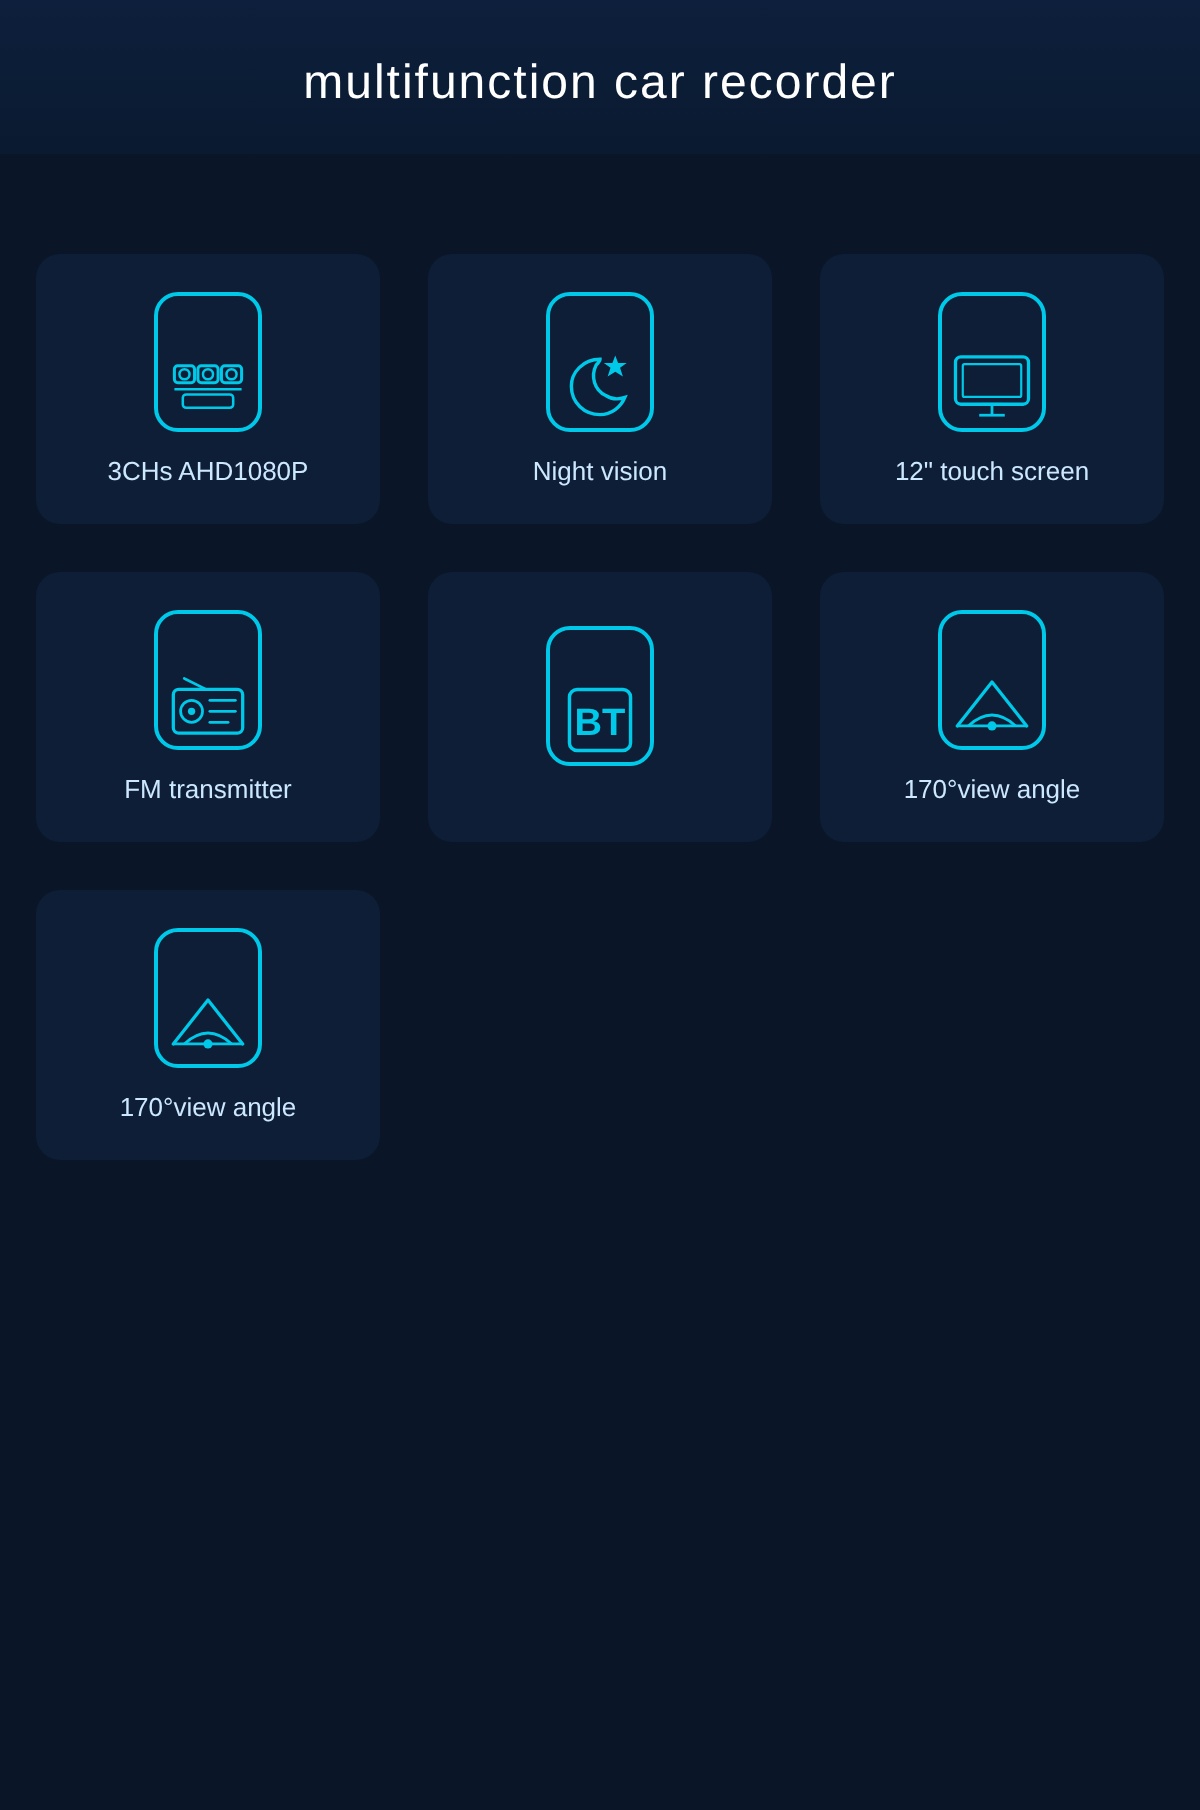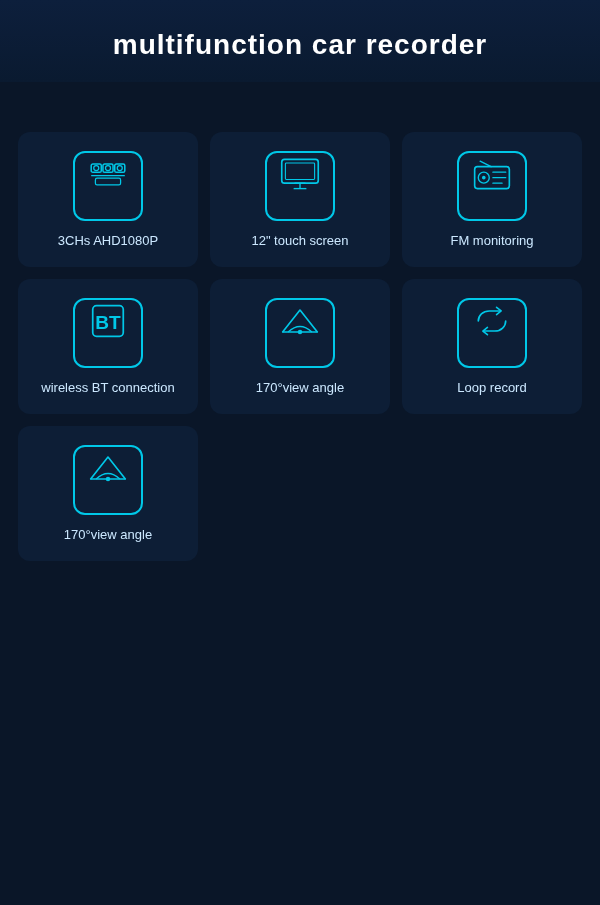--- a/index.html
+++ b/index.html
@@ -13,56 +13,56 @@
       overflow-x: hidden;
     }
 
     .header {
       text-align: center;
       padding: 28px 20px 20px;
       background: linear-gradient(180deg, #0d1f3c 0%, #0a1a30 100%);
     }
 
     .header h1 {
-      font-size: 28px;
-      font-weight: bold;
+      font-size: 24px;
+      font-weight: normal;
       color: #ffffff;
       letter-spacing: 1px;
       line-height: 1.2;
     }
 
     .spacer {
       height: 50px;
     }
 
     .grid {
       display: grid;
       grid-template-columns: repeat(3, 1fr);
-      gap: 12px;
+      gap: 24px;
       padding: 0 18px 18px;
     }
 
     .feature-card {
       background: #0d1e36;
       border-radius: 12px;
       display: flex;
       flex-direction: column;
       align-items: center;
       justify-content: center;
       padding: 18px 10px 16px;
       min-height: 135px;
     }
 
     .icon-box {
-      width: 70px;
+      width: 54px;
       height: 70px;
       border: 2px solid #00c8e8;
       border-radius: 12px;
       display: flex;
-      align-items: flex-start;
+      align-items: flex-end;
       justify-content: center;
       margin-bottom: 12px;
       background: transparent;
     }
 
     .icon-box svg {
       width: 42px;
       height: 42px;
     }
 
@@ -93,20 +93,29 @@
       <rect x="33" y="8" width="12" height="10" rx="2" stroke="#00c8e8" stroke-width="1.8"></rect>
       <circle cx="39" cy="13" r="3" stroke="#00c8e8" stroke-width="1.5"></circle>
       <line x1="5" y1="22" x2="45" y2="22" stroke="#00c8e8" stroke-width="1.5"></line>
       <rect x="10" y="25" width="30" height="8" rx="2" stroke="#00c8e8" stroke-width="1.5"></rect>
     </svg>
       </div>
       <div class="feature-label">3CHs AHD1080P</div>
     </div>
     <div class="feature-card">
       <div class="icon-box">
+        <svg viewBox="0 0 44 44" fill="none" xmlns="http://www.w3.org/2000/svg">
+      <path d="M22 8 C13 8 7 15 7 22 C7 31 14 37 22 37 C28 37 33 33 35 28 C32 29 28 29 25 27 C19 24 17 17 20 11 C21 10 22 9 22 8Z" stroke="#00c8e8" stroke-width="1.8" fill="none"></path>
+      <polygon points="30,6 31.5,10 36,10 32.5,12.5 34,17 30,14.5 26,17 27.5,12.5 24,10 28.5,10" fill="#00c8e8" stroke="none"></polygon>
+    </svg>
+      </div>
+      <div class="feature-label">Night vision</div>
+    </div>
+    <div class="feature-card">
+      <div class="icon-box">
         <svg viewBox="0 0 46 38" fill="none" xmlns="http://www.w3.org/2000/svg">
       <rect x="3" y="3" width="40" height="26" rx="3" stroke="#00c8e8" stroke-width="1.8"></rect>
       <rect x="7" y="7" width="32" height="18" rx="1" stroke="#00c8e8" stroke-width="1.2"></rect>
       <line x1="17" y1="29" x2="29" y2="29" stroke="#00c8e8" stroke-width="1.5"></line>
       <line x1="23" y1="29" x2="23" y2="35" stroke="#00c8e8" stroke-width="1.5"></line>
       <line x1="16" y1="35" x2="30" y2="35" stroke="#00c8e8" stroke-width="1.5"></line>
     </svg>
       </div>
       <div class="feature-label">12" touch screen</div>
     </div>
@@ -115,56 +124,44 @@
         <svg viewBox="0 0 46 36" fill="none" xmlns="http://www.w3.org/2000/svg">
       <rect x="4" y="10" width="38" height="24" rx="3" stroke="#00c8e8" stroke-width="1.8"></rect>
       <circle cx="14" cy="22" r="6" stroke="#00c8e8" stroke-width="1.5"></circle>
       <circle cx="14" cy="22" r="2" fill="#00c8e8"></circle>
       <line x1="24" y1="16" x2="38" y2="16" stroke="#00c8e8" stroke-width="1.5" stroke-linecap="round"></line>
       <line x1="24" y1="22" x2="38" y2="22" stroke="#00c8e8" stroke-width="1.5" stroke-linecap="round"></line>
       <line x1="24" y1="28" x2="34" y2="28" stroke="#00c8e8" stroke-width="1.5" stroke-linecap="round"></line>
       <line x1="10" y1="4" x2="22" y2="10" stroke="#00c8e8" stroke-width="1.5" stroke-linecap="round"></line>
     </svg>
       </div>
-      <div class="feature-label">FM monitoring</div>
+      <div class="feature-label">FM transmitter</div>
     </div>
     <div class="feature-card">
       <div class="icon-box">
         <svg viewBox="0 0 44 44" fill="none" xmlns="http://www.w3.org/2000/svg">
       <rect x="6" y="6" width="32" height="32" rx="4" stroke="#00c8e8" stroke-width="1.8"></rect>
       <text x="22" y="30" text-anchor="middle" font-size="20" font-weight="bold" fill="#00c8e8" font-family="Arial">BT</text>
     </svg>
       </div>
-      <div class="feature-label">wireless BT connection</div>
     </div>
     <div class="feature-card">
       <div class="icon-box">
         <svg viewBox="0 0 46 36" fill="none" xmlns="http://www.w3.org/2000/svg">
       <path d="M4 30 L23 6 L42 30" stroke="#00c8e8" stroke-width="1.8" fill="none" stroke-linecap="round" stroke-linejoin="round"></path>
       <path d="M10 30 Q23 18 36 30" stroke="#00c8e8" stroke-width="1.5" fill="none"></path>
       <circle cx="23" cy="30" r="2.5" fill="#00c8e8"></circle>
       <line x1="4" y1="30" x2="42" y2="30" stroke="#00c8e8" stroke-width="1.5"></line>
     </svg>
       </div>
       <div class="feature-label">170°view angle</div>
     </div>
     <div class="feature-card">
       <div class="icon-box">
         <svg viewBox="0 0 46 36" fill="none" xmlns="http://www.w3.org/2000/svg">
-      <path d="M8 18 C8 12 13 7 20 7 L32 7" stroke="#00c8e8" stroke-width="1.8" fill="none" stroke-linecap="round"></path>
-      <polyline points="28,3 33,7 28,11" stroke="#00c8e8" stroke-width="1.8" fill="none" stroke-linecap="round" stroke-linejoin="round"></polyline>
-      <path d="M38 18 C38 24 33 29 26 29 L14 29" stroke="#00c8e8" stroke-width="1.8" fill="none" stroke-linecap="round"></path>
-      <polyline points="18,25 13,29 18,33" stroke="#00c8e8" stroke-width="1.8" fill="none" stroke-linecap="round" stroke-linejoin="round"></polyline>
-    </svg>
-      </div>
-      <div class="feature-label">Loop record</div>
-    </div>
-    <div class="feature-card">
-      <div class="icon-box">
-        <svg viewBox="0 0 46 36" fill="none" xmlns="http://www.w3.org/2000/svg">
       <path d="M4 30 L23 6 L42 30" stroke="#00c8e8" stroke-width="1.8" fill="none" stroke-linecap="round" stroke-linejoin="round"></path>
       <path d="M10 30 Q23 18 36 30" stroke="#00c8e8" stroke-width="1.5" fill="none"></path>
       <circle cx="23" cy="30" r="2.5" fill="#00c8e8"></circle>
       <line x1="4" y1="30" x2="42" y2="30" stroke="#00c8e8" stroke-width="1.5"></line>
     </svg>
       </div>
       <div class="feature-label">170°view angle</div>
     </div>
   </div>
 

